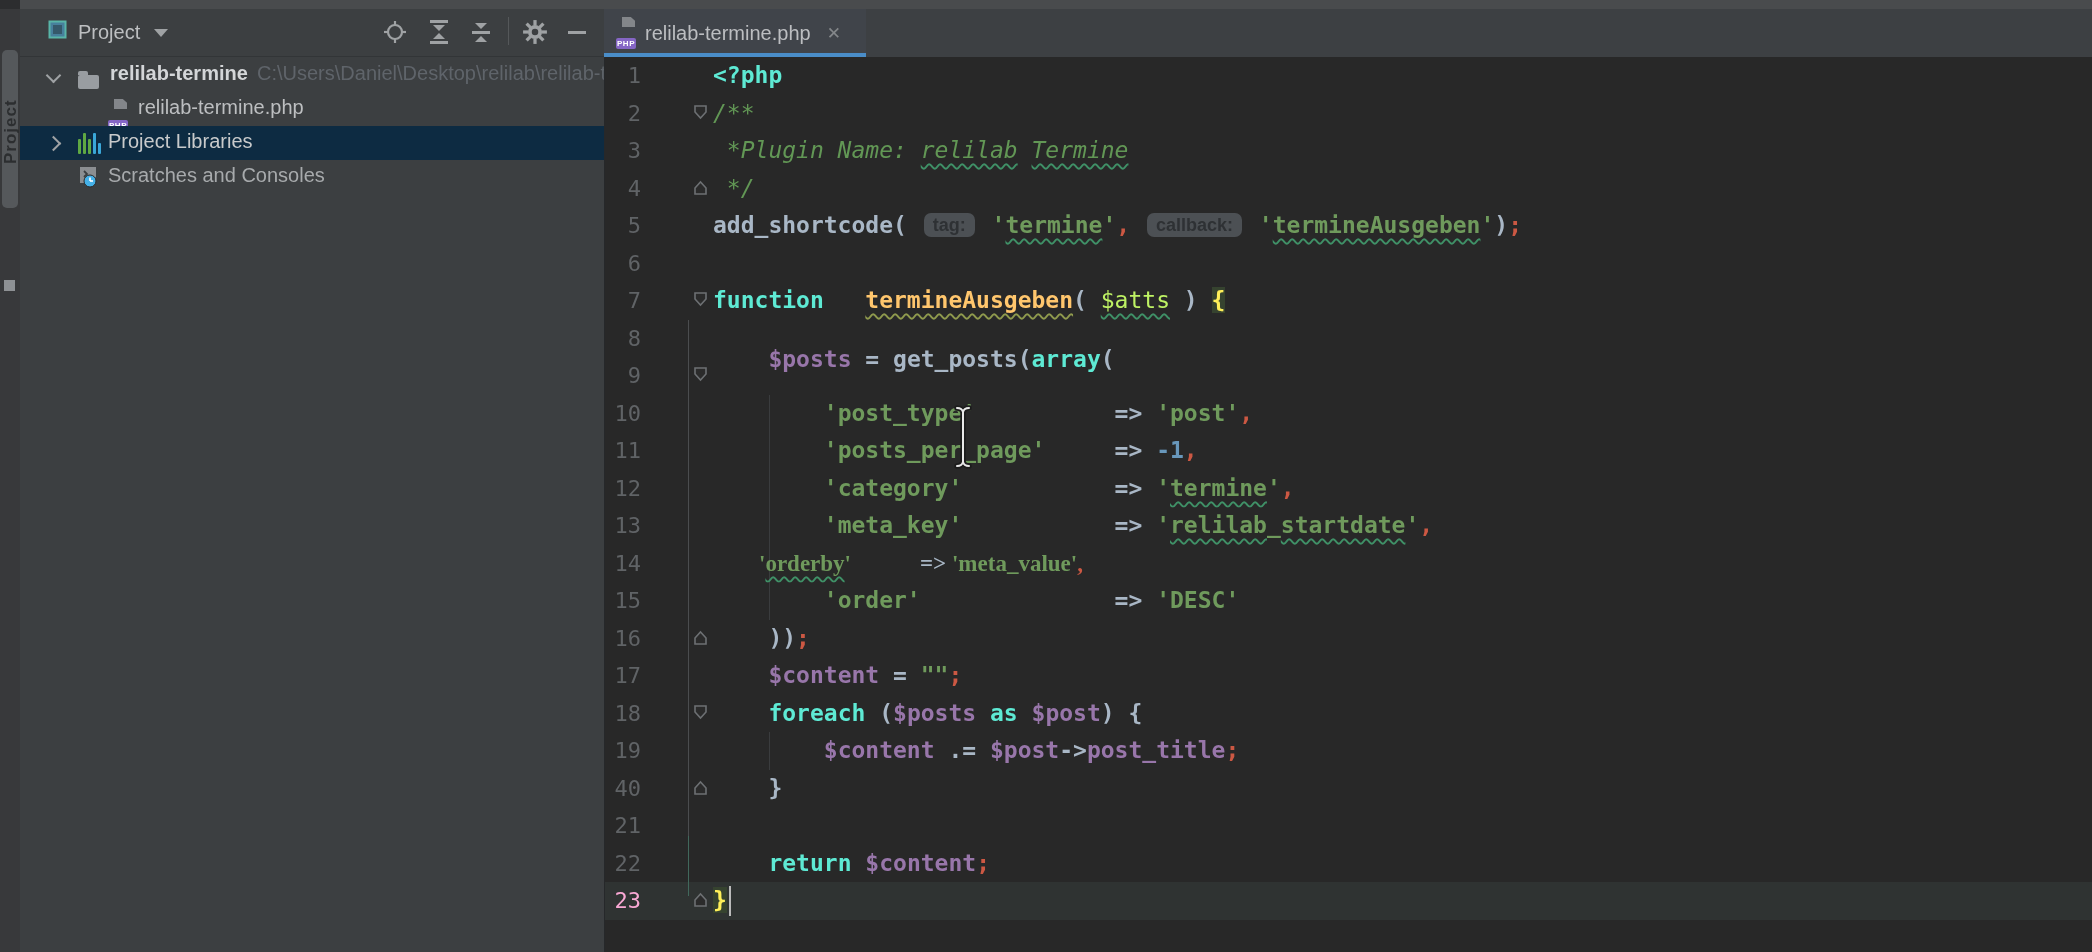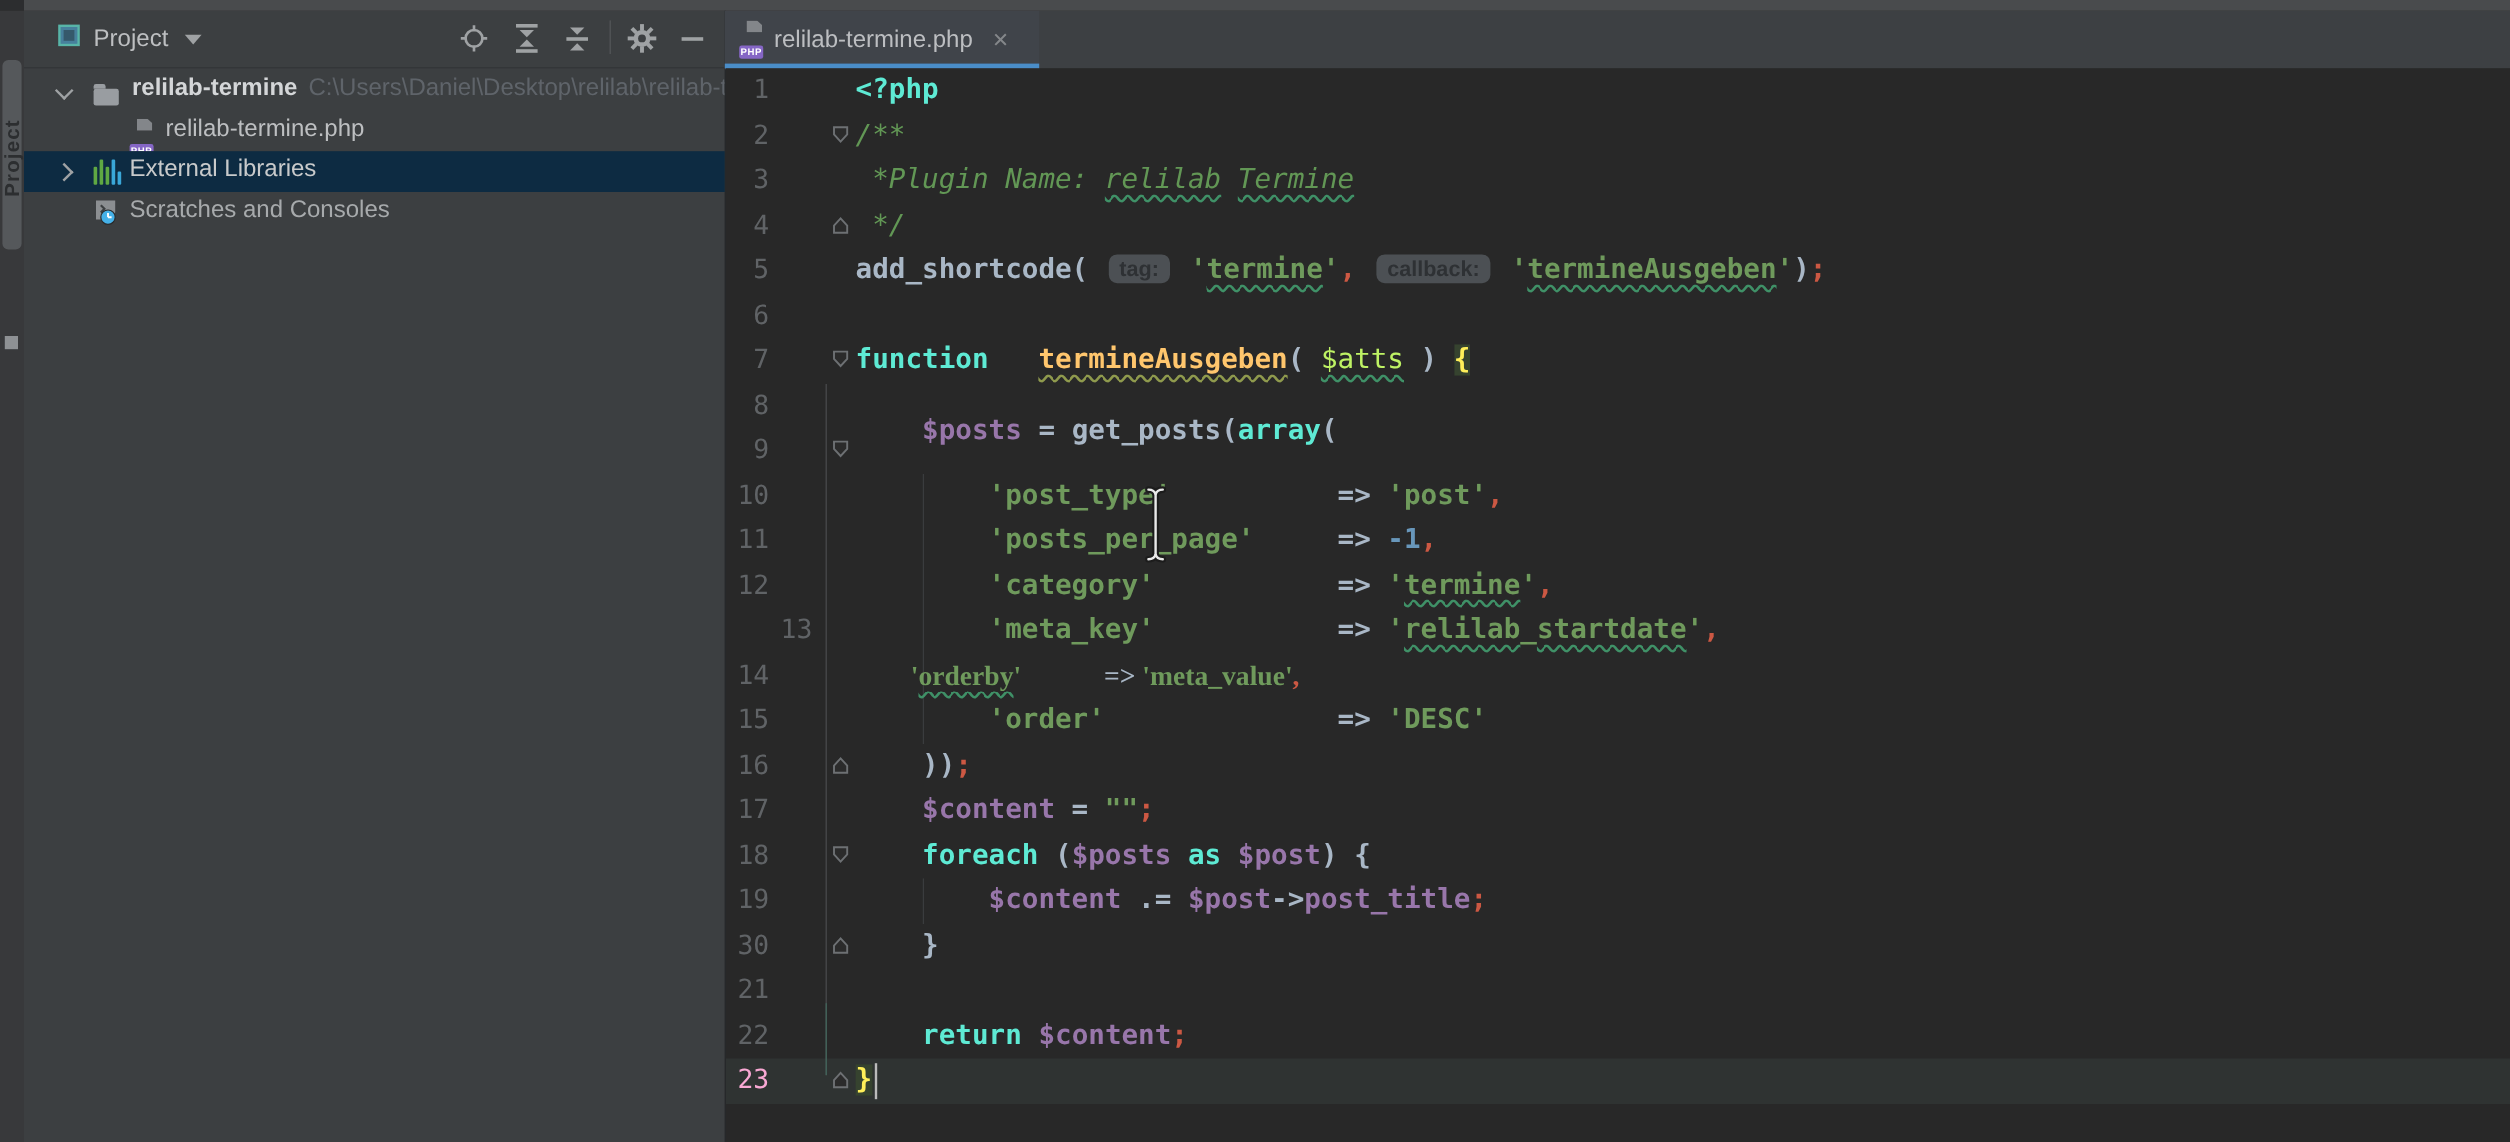--- a/index.html
+++ b/index.html
@@ -177,21 +177,21 @@
     </div>
     <div class="trow" id="row-libs">
       <span class="chev right abspos" style="left:28px;top:12px"></span>
       <span class="libs-icon abspos" style="left:58px;top:6px">
         <i style="height:15px;background:#5fa843"></i>
           <i style="height:21px;background:#5fa843"></i>
         <i style="height:15px;background:#5fa843"></i>
           <i style="height:21px;background:#3aa7d8"></i>
         <i style="height:11px;background:#3aa7d8"></i>
       </span>
-      <span class="abspos" style="left:88px;top:4px;color:#c8cacb">External Libraries</span>
+      <span class="abspos" style="left:88px;top:4px;color:#c8cacb">Project Libraries</span>
     </div>
     <div class="trow" id="row-scr">
       <span class="abspos" style="left:58px;top:5px">
         <svg width="24" height="24" viewBox="0 0 24 24">
           <polygon points="2,2 18,2 18,12 12,18 2,18" fill="#8b8e91"></polygon>
           <polyline points="6,6 9,9 6,12" fill="none" stroke="#3c3f41" stroke-width="1.8"></polyline>
           <circle cx="12" cy="16" r="6" fill="#45b1e8" stroke="#2a2a2a" stroke-width="1"></circle>
           <line x1="12" y1="16" x2="12" y2="12.5" stroke="#fff" stroke-width="1.6"></line>
           <line x1="12" y1="16" x2="15" y2="16" stroke="#fff" stroke-width="1.6"></line>
           </svg>
@@ -237,34 +237,34 @@
             <polygon points="2,2 13,2 13,8 7.5,14 2,8" fill="#2b2b2b" stroke="#6d7073" stroke-width="1.6"></polygon>
           </svg></div>
         <div class="gnum" style="top: 262.5px;">8</div>
         <div class="gnum" style="top: 300px;">9</div>
         <div class="fold" style="top: 309px;"><svg width="15" height="17" viewBox="0 0 15 17">
             <polygon points="2,2 13,2 13,8 7.5,14 2,8" fill="#2b2b2b" stroke="#6d7073" stroke-width="1.6"></polygon>
           </svg></div>
         <div class="gnum" style="top: 337.5px;">10</div>
         <div class="gnum" style="top: 375px;">11</div>
         <div class="gnum" style="top: 412.5px;">12</div>
-        <div class="gnum" style="top: 450px; margin-left: 36px;">13</div>
+        <div class="gnum" style="top: 450px;">13</div>
         <div class="gnum" style="top: 487.5px;">14</div>
         <div class="gnum" style="top: 525px;">15</div>
         <div class="gnum" style="top: 562.5px;">16</div>
         <div class="fold" style="top: 571.5px;"><svg width="15" height="17" viewBox="0 0 15 17">
             <polygon points="2,15 13,15 13,9 7.5,3 2,9" fill="#2b2b2b" stroke="#6d7073" stroke-width="1.6"></polygon>
           </svg></div>
         <div class="gnum" style="top: 600px;">17</div>
         <div class="gnum" style="top: 637.5px;">18</div>
         <div class="fold" style="top: 646.5px;"><svg width="15" height="17" viewBox="0 0 15 17">
             <polygon points="2,2 13,2 13,8 7.5,14 2,8" fill="#2b2b2b" stroke="#6d7073" stroke-width="1.6"></polygon>
           </svg></div>
         <div class="gnum" style="top: 675px;">19</div>
-        <div class="gnum" style="top: 712.5px;">30</div>
+        <div class="gnum" style="top: 712.5px;">40</div>
         <div class="fold" style="top: 721.5px;"><svg width="15" height="17" viewBox="0 0 15 17">
             <polygon points="2,15 13,15 13,9 7.5,3 2,9" fill="#2b2b2b" stroke="#6d7073" stroke-width="1.6"></polygon>
           </svg></div>
         <div class="gnum" style="top: 750px;">21</div>
         <div class="gnum" style="top: 787.5px;">22</div>
         <div class="gnum cur" style="top: 825px;">23</div>
         <div class="fold" style="top: 834px;"><svg width="15" height="17" viewBox="0 0 15 17">
             <polygon points="2,15 13,15 13,9 7.5,3 2,9" fill="#2b2b2b" stroke="#6d7073" stroke-width="1.6"></polygon>
           </svg></div>
       </div>

